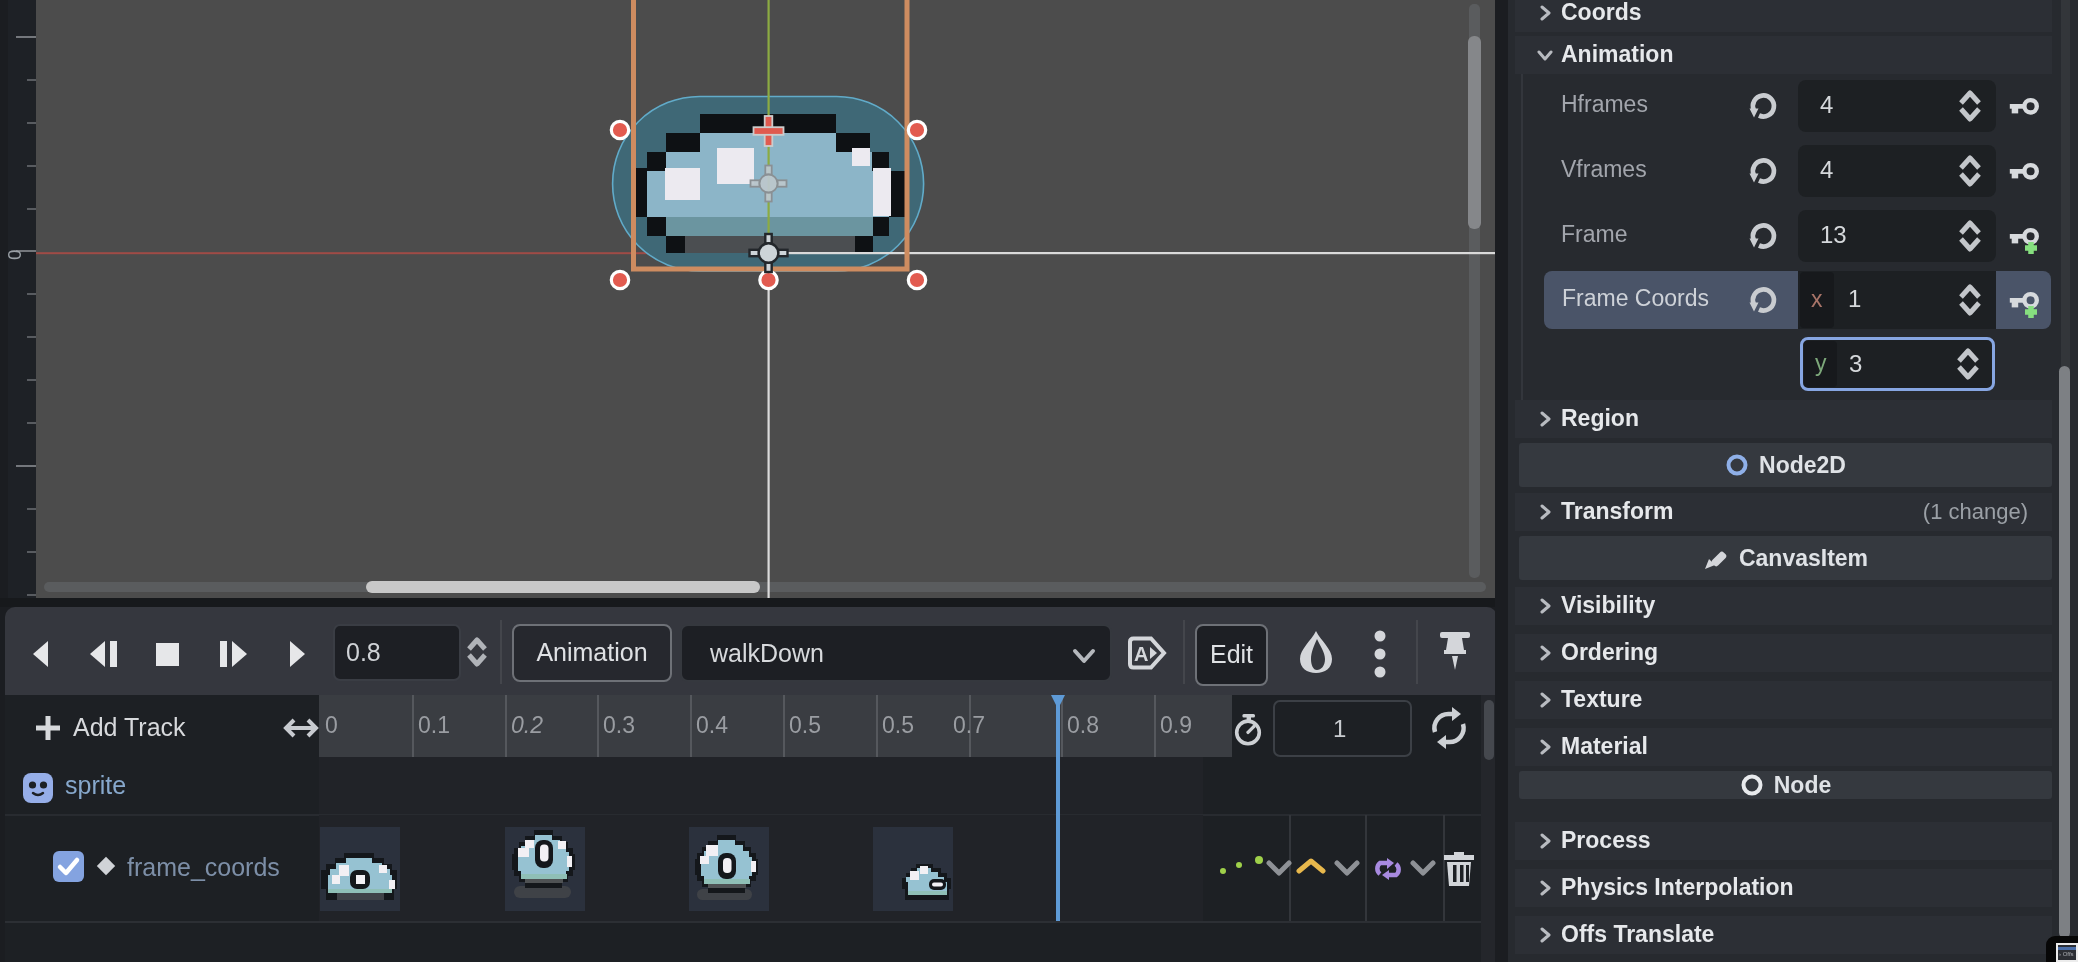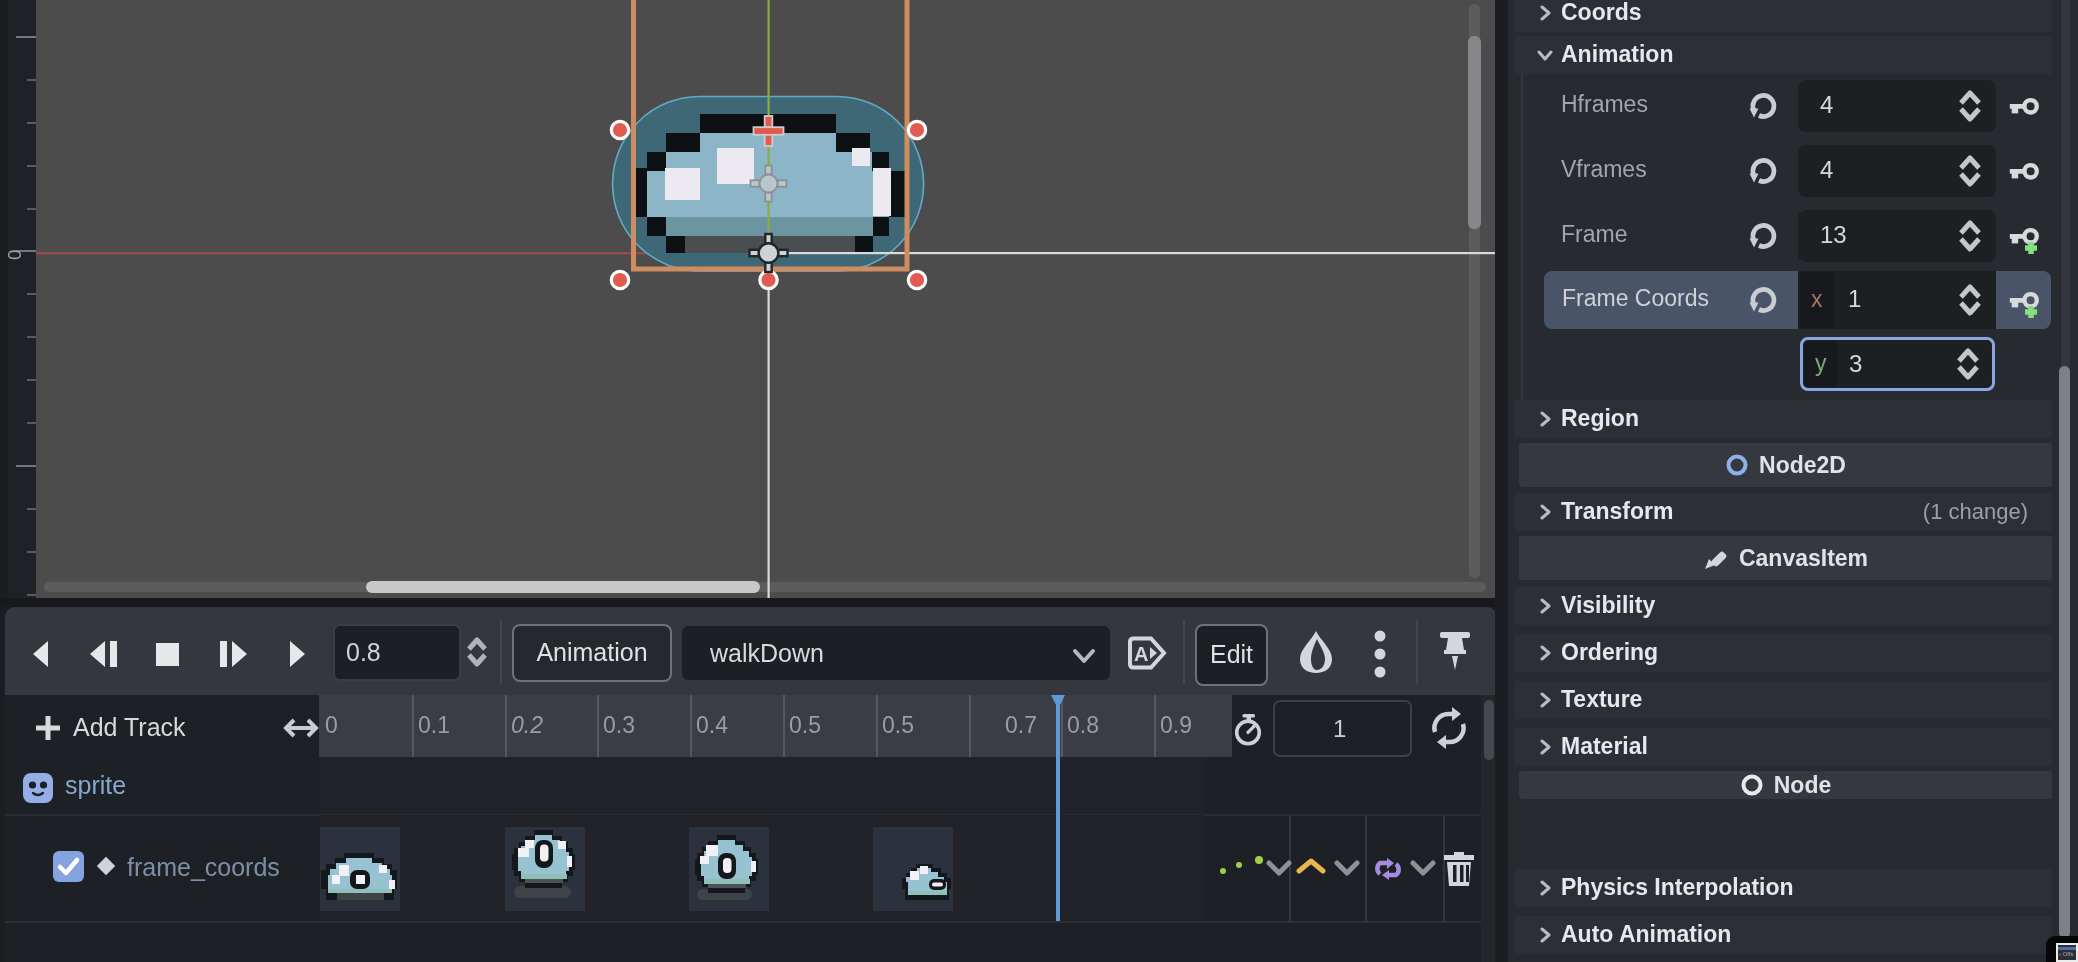--- a/index.html
+++ b/index.html
@@ -144,21 +144,21 @@
 <div class="abs" style="left:511px;top:712px;color:#9a9da2;font-size:23px;font-style:italic;">0.2</div>
 <div class="abs" style="left:597px;top:695px;width:2px;height:62px;background:#55585d;"></div>
 <div class="abs" style="left:603px;top:712px;color:#9a9da2;font-size:23px;">0.3</div>
 <div class="abs" style="left:690px;top:695px;width:2px;height:62px;background:#55585d;"></div>
 <div class="abs" style="left:696px;top:712px;color:#9a9da2;font-size:23px;">0.4</div>
 <div class="abs" style="left:783px;top:695px;width:2px;height:62px;background:#55585d;"></div>
 <div class="abs" style="left:789px;top:712px;color:#9a9da2;font-size:23px;">0.5</div>
 <div class="abs" style="left:876px;top:695px;width:2px;height:62px;background:#55585d;"></div>
 <div class="abs" style="left:882px;top:712px;color:#9a9da2;font-size:23px;">0.5</div>
 <div class="abs" style="left:969px;top:695px;width:2px;height:62px;background:#55585d;"></div>
-<div class="abs" style="left:1005px;top:712px;color:#9a9da2;font-size:23px;">0.7</div>
+<div class="abs" style="left:953px;top:712px;color:#9a9da2;font-size:23px;">0.7</div>
 <div class="abs" style="left:1061px;top:695px;width:2px;height:62px;background:#55585d;"></div>
 <div class="abs" style="left:1067px;top:712px;color:#9a9da2;font-size:23px;">0.8</div>
 <div class="abs" style="left:1154px;top:695px;width:2px;height:62px;background:#55585d;"></div>
 <div class="abs" style="left:1160px;top:712px;color:#9a9da2;font-size:23px;">0.9</div>
 <div class="abs" style="left:33px;top:713px;width:30px;height:30px;"><svg width="30" height="30" viewBox="0 0 30 30">
         <path d="M 15 3 L 15 27 M 3 15 L 27 15" stroke="#d7d9dc" stroke-width="5"></path>
       </svg></div>
 <div class="abs" style="left:73px;top:713px;color:#d7d9dc;font-size:25px;">Add Track</div>
 <div class="abs" style="left:283px;top:716px;width:36px;height:24px;"><svg width="36" height="24" viewBox="0 0 36 24">
         <path d="M 4 12 L 32 12" stroke="#c8cbd0" stroke-width="4"></path>
@@ -443,31 +443,37 @@
       <span style="position:absolute;left:46px;top:5px;">Material</span>
     </div>
 <div class="abs" style="left:1519px;top:771px;width:533px;height:28px;background:#35393f;border-radius:3px;color:#dfe2e6;font-weight:bold;font-size:23px;">
       <div style="position:absolute;left:0;top:0;width:100%;height:100%;display:flex;align-items:center;justify-content:center;gap:10px;">
         <svg width="24" height="24" viewBox="0 0 24 24">
           <circle cx="12" cy="12" r="8.5" fill="none" stroke="#e8eaed" stroke-width="4"></circle>
         </svg>
         <span>Node</span>
       </div>
     </div>
+<div class="abs" style="left:1515px;top:822px;width:537px;height:38px;background:#2c2f35;color:#e6e8eb;font-weight:bold;font-size:23px;">
+      <svg width="16" height="16" viewBox="0 0 16 16" style="position:absolute;left:22px;top:11px;">
+        <path d="M 5 2 L 12 8 L 5 14" fill="none" stroke="#b8bbc0" stroke-width="3" stroke-linecap="round" stroke-linejoin="round"></path>
+      </svg>
+      <span style="position:absolute;left:46px;top:5px;">Process</span>
+    </div>
 <div class="abs" style="left:1515px;top:869px;width:537px;height:38px;background:#2c2f35;color:#e6e8eb;font-weight:bold;font-size:23px;">
       <svg width="16" height="16" viewBox="0 0 16 16" style="position:absolute;left:22px;top:11px;">
         <path d="M 5 2 L 12 8 L 5 14" fill="none" stroke="#b8bbc0" stroke-width="3" stroke-linecap="round" stroke-linejoin="round"></path>
       </svg>
       <span style="position:absolute;left:46px;top:5px;">Physics Interpolation</span>
     </div>
 <div class="abs" style="left:1515px;top:916px;width:537px;height:38px;background:#2c2f35;color:#e6e8eb;font-weight:bold;font-size:23px;">
       <svg width="16" height="16" viewBox="0 0 16 16" style="position:absolute;left:22px;top:11px;">
         <path d="M 5 2 L 12 8 L 5 14" fill="none" stroke="#b8bbc0" stroke-width="3" stroke-linecap="round" stroke-linejoin="round"></path>
       </svg>
-      <span style="position:absolute;left:46px;top:5px;">Auto Animation</span>
+      <span style="position:absolute;left:46px;top:5px;">Offs Translate</span>
     </div>
 <div class="abs" style="left:2061px;top:0px;width:9px;height:962px;background:#33363a;"></div>
 <div class="abs" style="left:2059px;top:366px;width:11px;height:572px;background:#7d8084;border-radius:6px;"></div>
 <div class="abs" style="left:2046px;top:936px;width:32px;height:26px;background:#070707;border-radius:9px 0 0 0;"></div>
 <div class="abs" style="left:2056px;top:943px;width:22px;height:19px;background:#2b2e34;border:2px solid #ececec;">
       <div style="position:absolute;left:0;top:2px;width:100%;height:2.5px;background:#4a6ea8;"></div>
       <span style="position:absolute;left:1px;top:6px;font-size:6px;color:#aaadb2;">› Offs</span>
     </div>
 </div>
 

